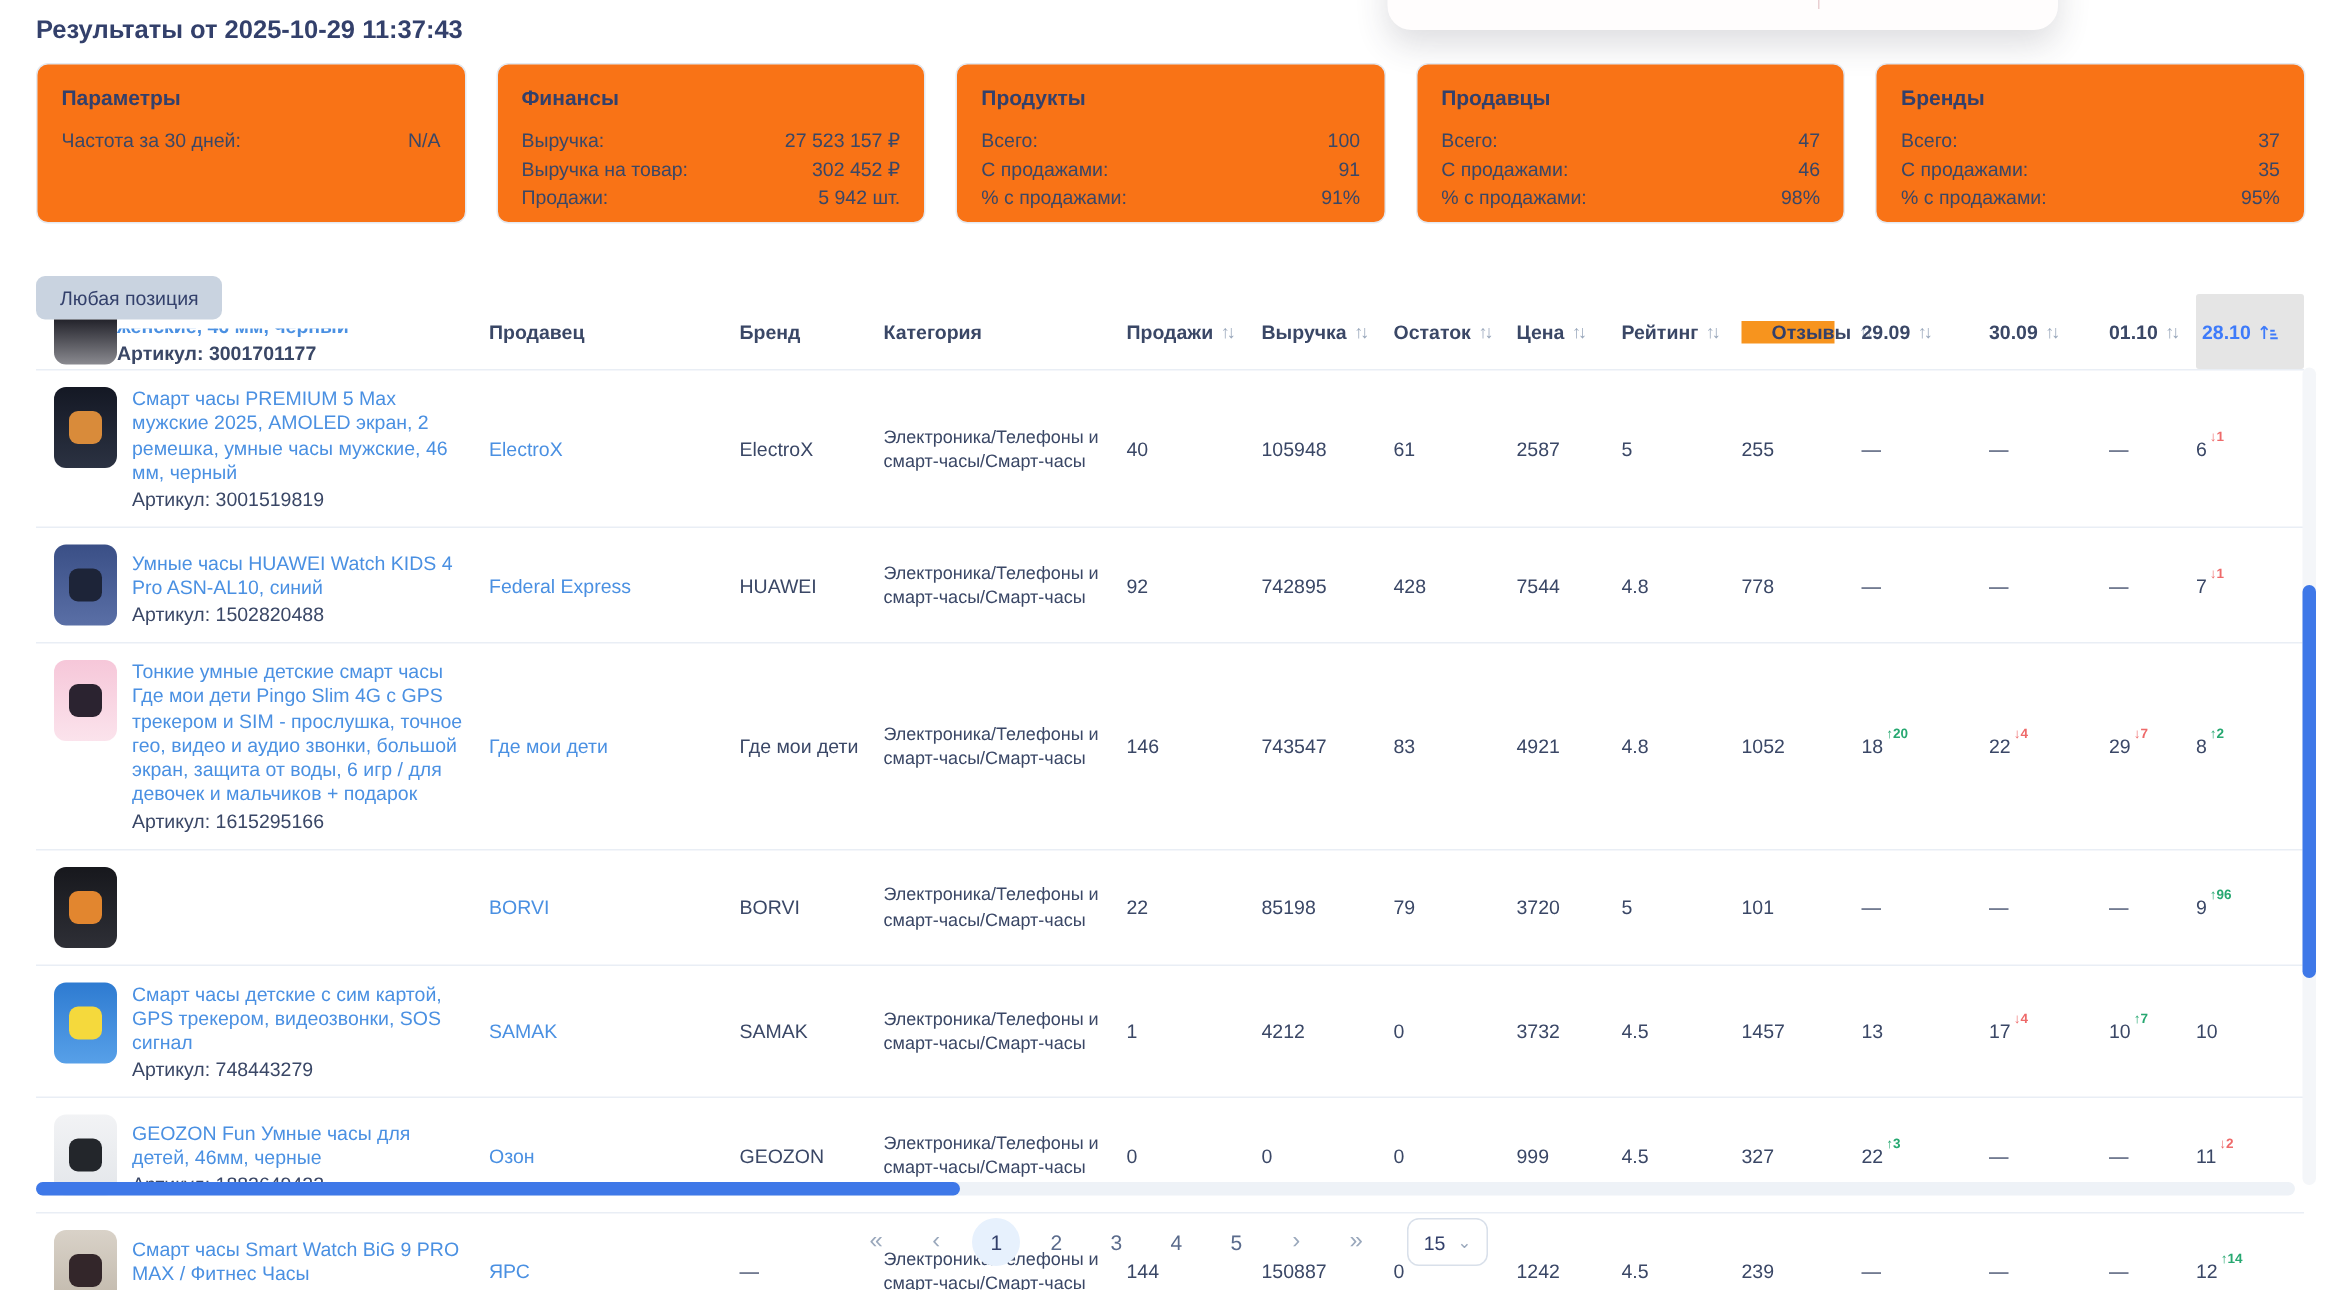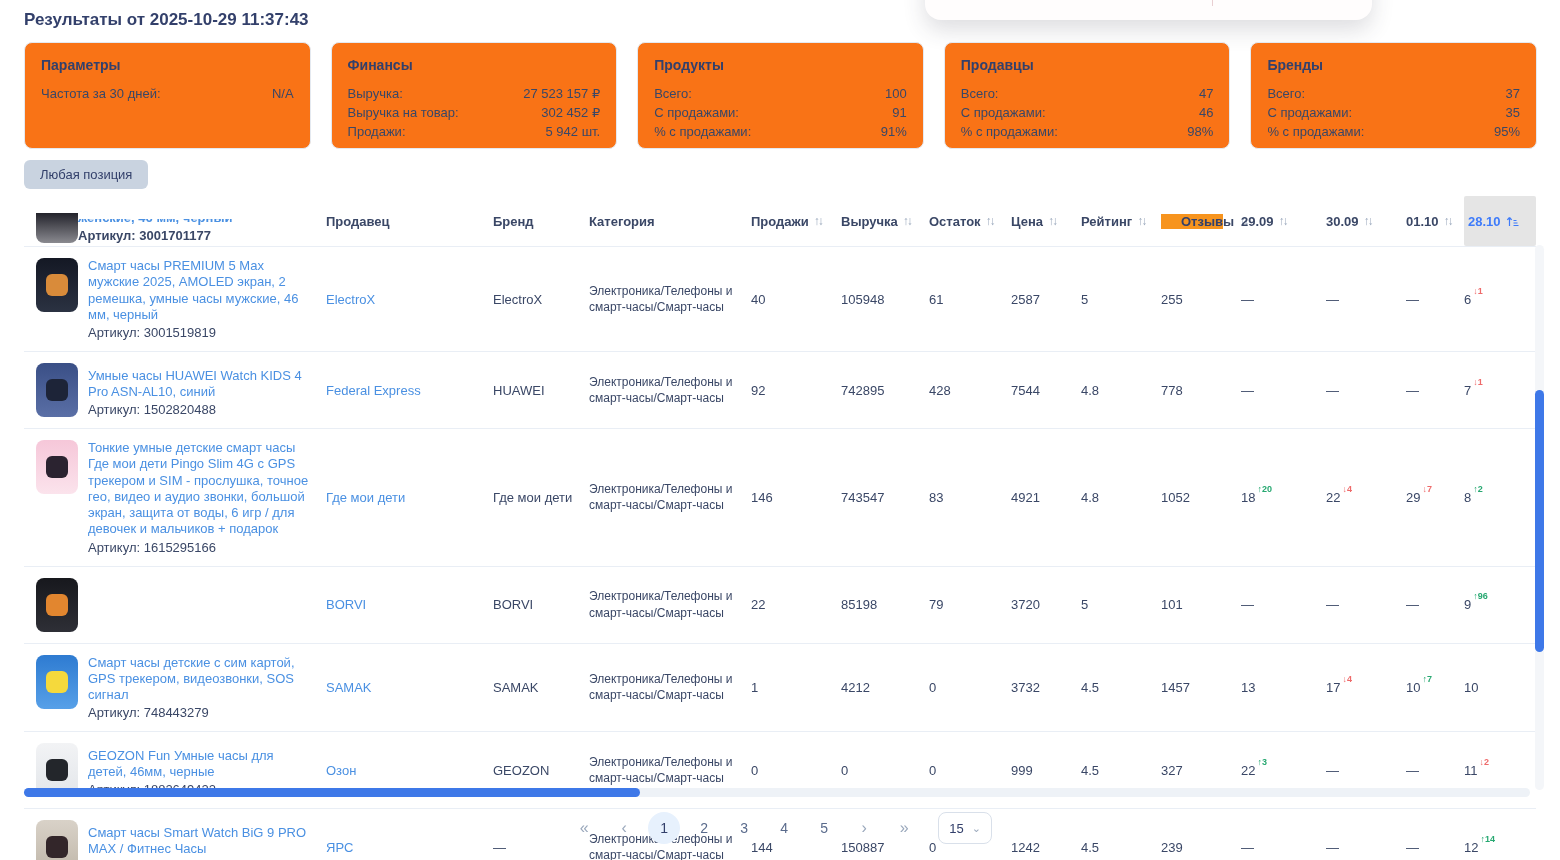--- a/index.html
+++ b/index.html
@@ -14,21 +14,21 @@
 
   .page-title { position:absolute; left:24px; top:10px; font-size:17px; font-weight:700; color:#33406b; }
 
   
   .cards { position:absolute; left:24px; top:42px; width:1513px; display:flex; gap:20px; }
   .card { flex:1 1 0; height:107px; border:1px solid #e4e9f0; border-radius:8px; padding:14px 16px; background:#f97316; }
   .card-title { font-size:14px; font-weight:700; color:#33406b; margin-bottom:11px; }
   .card-row { display:flex; justify-content:space-between; font-size:13px; line-height:19px; color:#3a4766; }
   .card-row .v { text-align:right; }
 
-  .filter-btn { position:absolute; left:24px; top:160px; height:29px; padding:0 16px;
+  .filter-btn { position:absolute; left:24px; top:184px; height:29px; padding:0 16px;
     background:#c9d3e0; border:none; border-radius:6px; font-size:13px; color:#33406b;
     font-family:inherit; cursor:pointer; }
 
   
   .tbl { position:absolute; left:24px; top:196px; width:1512px;
     --cols: 302px 167px 96px 162px 90px 88px 82px 70px 80px 80px 85px 80px 58px 72px; }
   .thead { display:grid; grid-template-columns:var(--cols); height:50px; align-items:center;
     font-size:13px; font-weight:700; color:#3a4766; }
   .th { display:flex; align-items:center; gap:5px; white-space:nowrap; }
   .sort-arrows { color:#9aa8bc; font-size:12px; font-weight:400; letter-spacing:-2px; padding-right:2px; }

